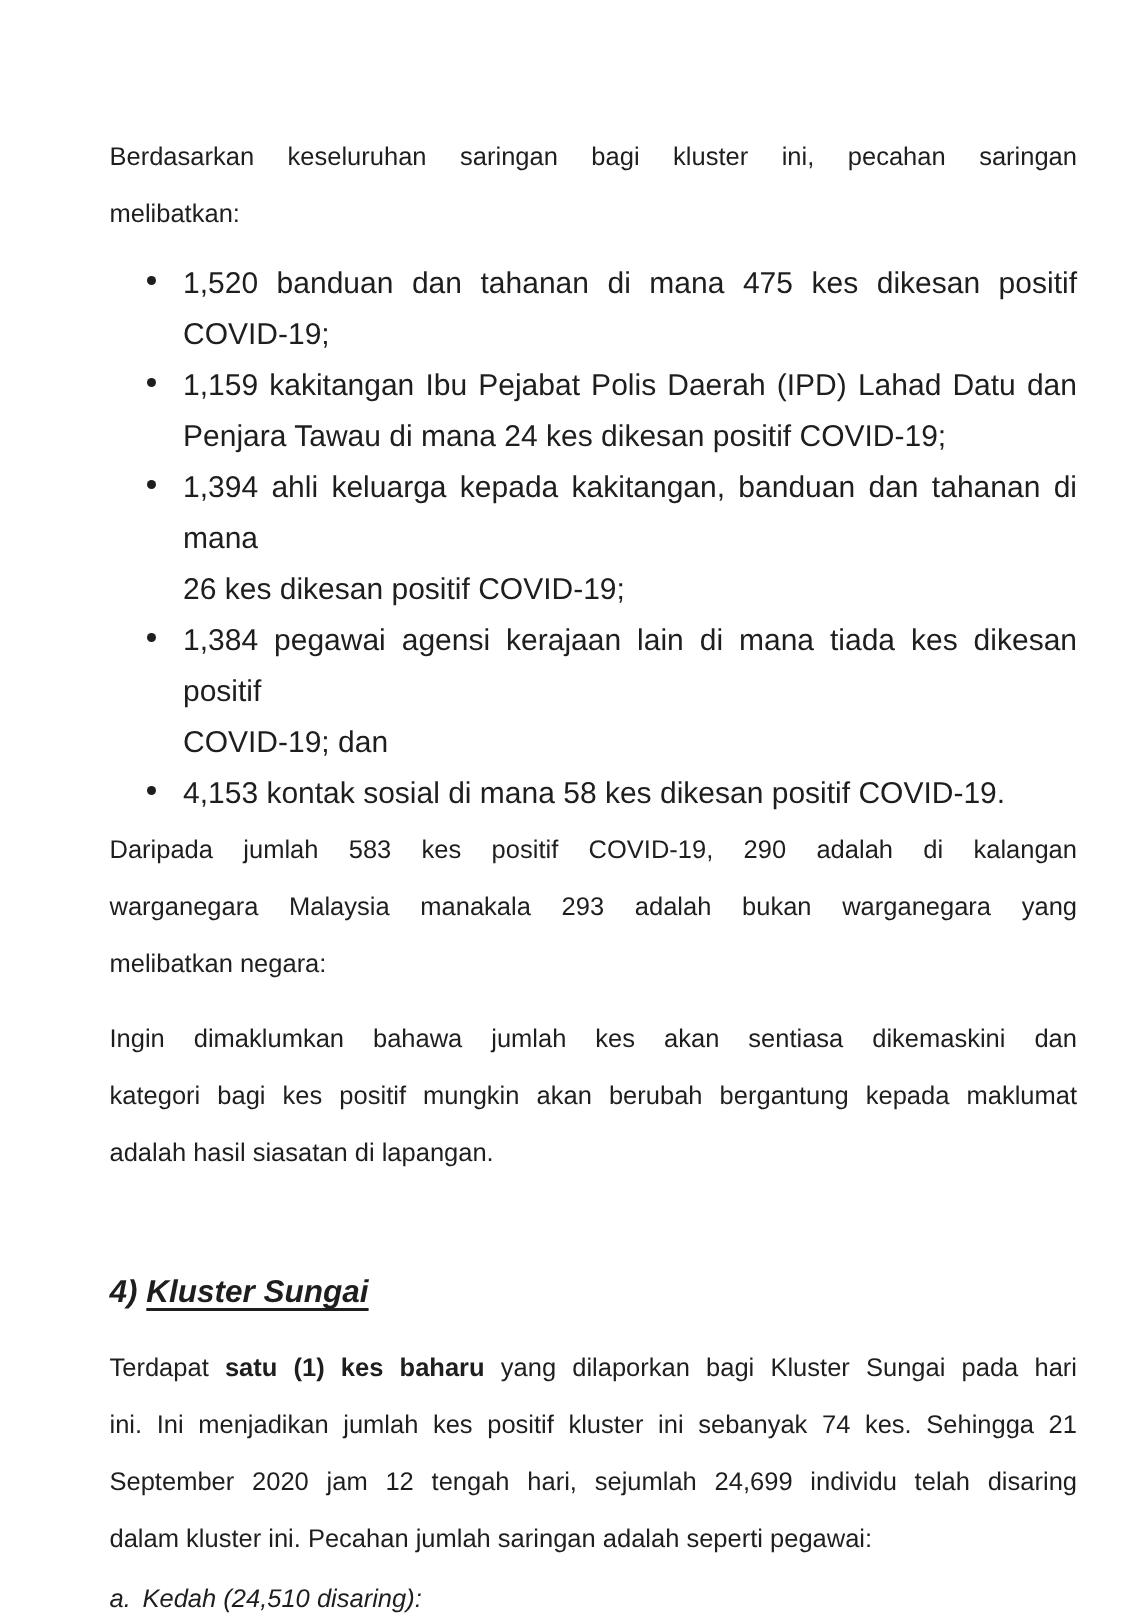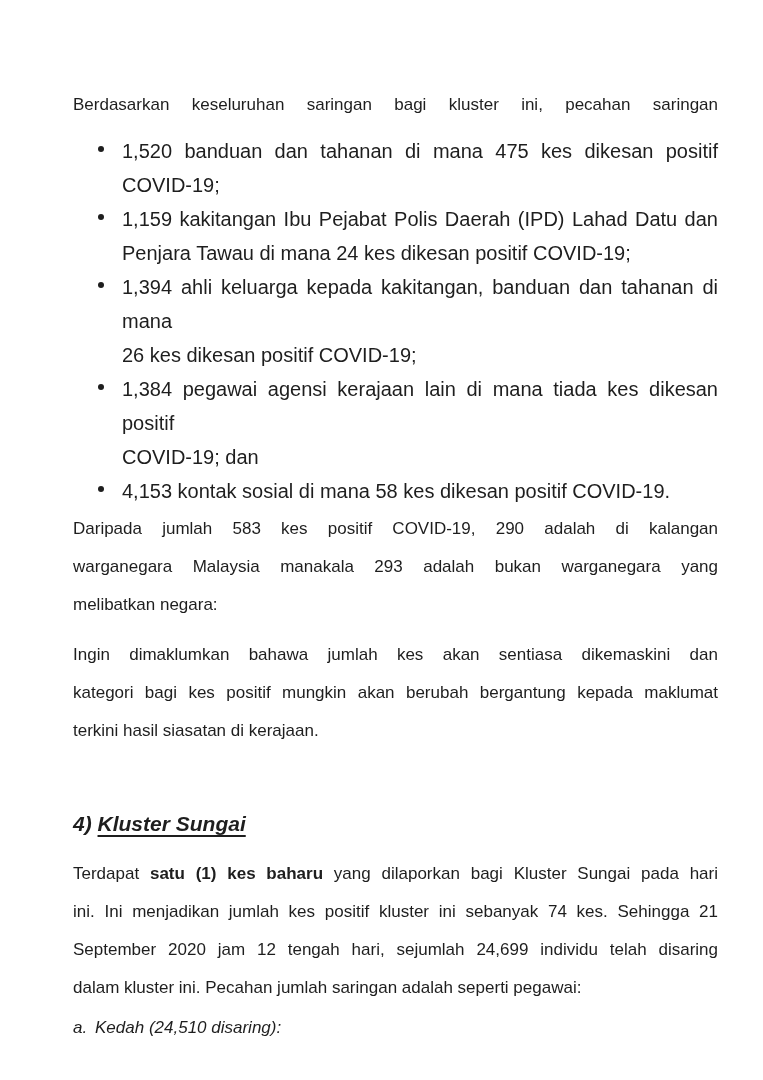--- a/index.html
+++ b/index.html
@@ -71,20 +71,21 @@
   .b { font-weight: bold; }
 </style>
 </head>
 <body>
 
 <div class="page">
   <div class="content">
 
     <div>
       <div class="pline j">Berdasarkan keseluruhan saringan bagi kluster ini, pecahan saringan</div>
+      <div class="pline">melibatkan:</div>
     </div>
 
     <div class="bullets">
       <div class="bullet-item">
         <span class="dot"></span>
         <div class="bline">1,520 banduan dan tahanan di mana 475 kes dikesan positif COVID-19;</div>
       </div>
       <div class="bullet-item">
         <span class="dot"></span>
         <div class="bline j">1,159 kakitangan Ibu Pejabat Polis Daerah (IPD) Lahad Datu dan</div>
@@ -109,21 +110,21 @@
     <div class="para2">
       <div class="pline j">Daripada jumlah 583 kes positif COVID-19, 290 adalah di kalangan</div>
       <div class="pline j">warganegara Malaysia manakala 293 adalah bukan warganegara yang</div>
       <div class="pline">melibatkan negara:</div>
     </div>
 
 
     <div class="para3">
       <div class="pline j">Ingin dimaklumkan bahawa jumlah kes akan sentiasa dikemaskini dan</div>
       <div class="pline j">kategori bagi kes positif mungkin akan berubah bergantung kepada maklumat</div>
-      <div class="pline">terkini hasil siasatan di kerajaan.</div>
+      <div class="pline">adalah hasil siasatan di lapangan.</div>
     </div>
 
     <div class="heading">
       <span class="b">4)</span>
       <span class="b u">Kluster Sungai</span>
     </div>
 
     <div class="para4">
       <div class="pline j">
         <span>Terdapat </span><span class="b">satu (1) kes baharu</span><span> yang dilaporkan bagi Kluster Sungai pada hari</span>

